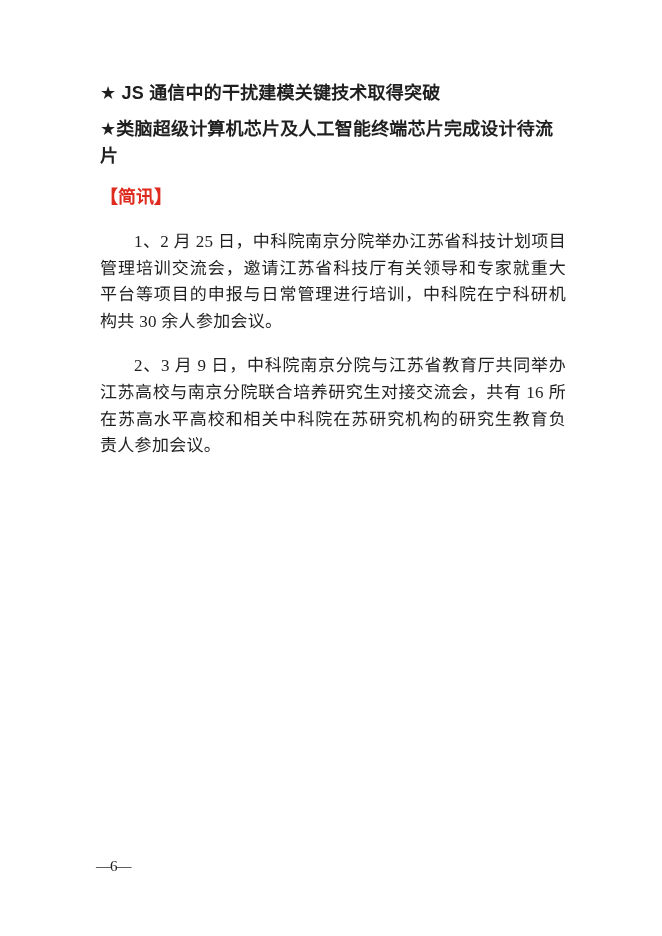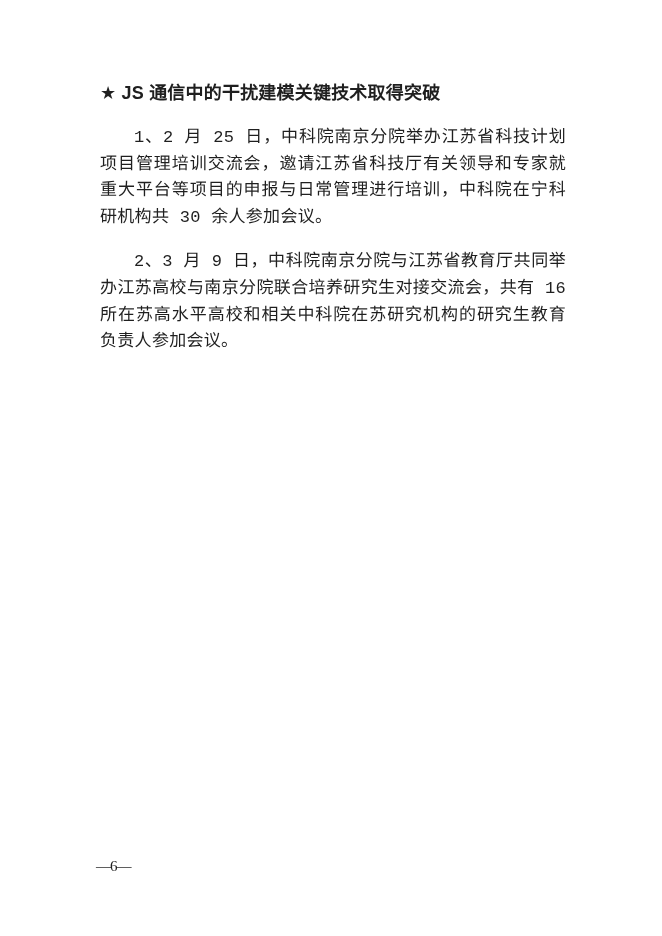--- a/index.html
+++ b/index.html
@@ -47,21 +47,21 @@
   }
   .red-heading{
     font-family:"Liberation Sans","DejaVu Sans",sans-serif;
     font-weight:700;
     font-size:18px;
     line-height:27px;
     color:var(--accent);
     margin-top:14px;
     margin-bottom:5px;
   }
-  .brief{margin-top:18px;font-family:Liberation Mono, monospace;}
+  .brief{margin-top:18px;}
   .page-number{
     position:absolute;
     left:96px;
     top:857px;
     font-size:15px;
     line-height:18px;
     letter-spacing:-1px;
     color:var(--ink);
   }
 </style>
@@ -69,22 +69,24 @@
 <body>
 
 <div class="page">
   <main class="content">
 
     <h2 class="heading">★ JS 通信中的干扰建模关键技术取得突破</h2>
 
 
 
 
+    <h2 class="heading">★类脑超级计算机芯片及人工智能终端芯片完成设计待流片</h2>
 
 
+    <h2 class="red-heading">【简讯】</h2>
 
     <p class="body-para brief">1、2 月 25 日，中科院南京分院举办江苏省科技计划项目管理培训交流会，邀请江苏省科技厅有关领导和专家就重大平台等项目的申报与日常管理进行培训，中科院在宁科研机构共 30 余人参加会议。</p>
 
     <p class="body-para brief">2、3 月 9 日，中科院南京分院与江苏省教育厅共同举办江苏高校与南京分院联合培养研究生对接交流会，共有 16 所在苏高水平高校和相关中科院在苏研究机构的研究生教育负责人参加会议。</p>
 
   </main>
 
   <div class="page-number">—6—</div>
 </div>
 

